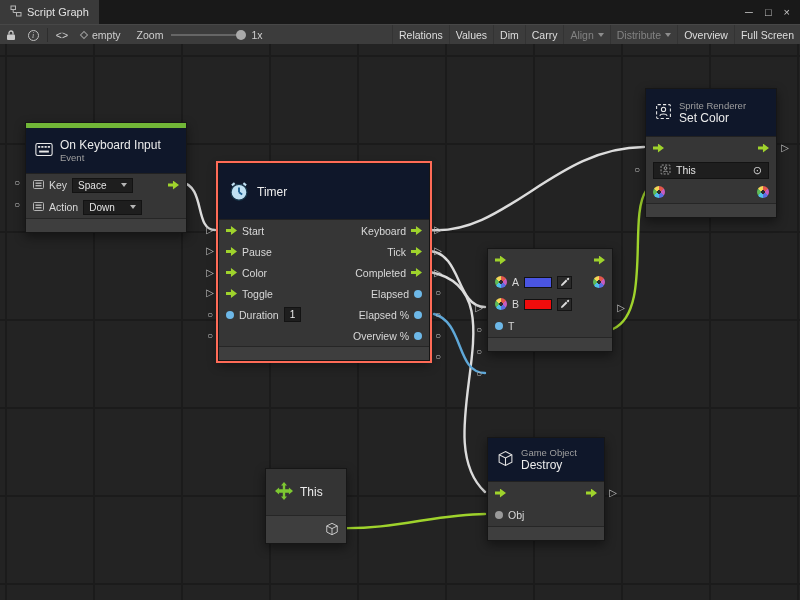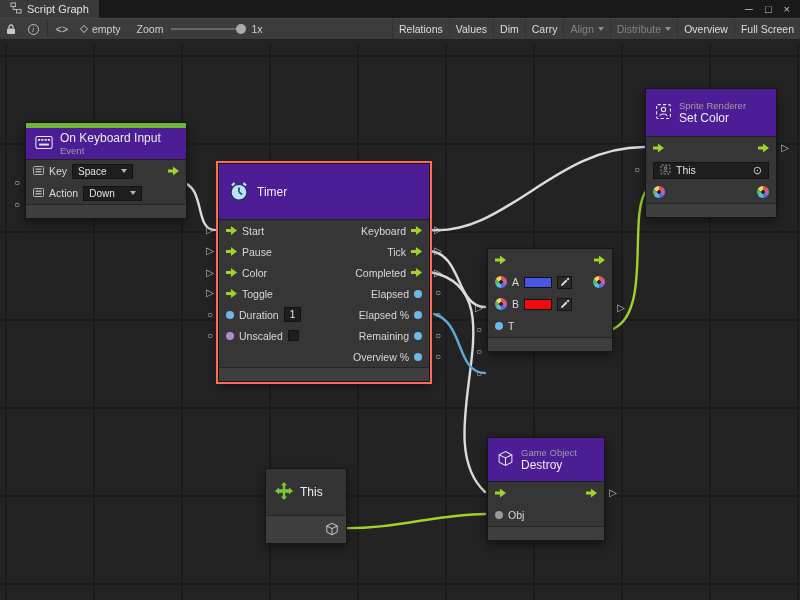--- a/index.html
+++ b/index.html
@@ -2,21 +2,21 @@
 <html style="--flow-green: #9fd32c; --selection-red: #ff6b57; --value-blue: #6db8e8; --value-purple: #b48ccc; --value-gray: #9a9a9a; --event-accent: #71b637; --wire-white: #dcdcdc; --wire-blue: #5fa8d8; --wire-green: #9fd32c;"><head>
 <meta charset="utf-8">
 <style>
   * { box-sizing: border-box; margin: 0; padding: 0; }
   html,body { width:800px; height:600px; overflow:hidden; }
   body {
     font-family:"Liberation Sans", sans-serif;
     background:#242424; color:#ddd; position:relative; font-size:11px;
   }
   
-  .tabbar { height:18px; background:#191919; display:flex; align-items:stretch; }
+  .tabbar { height:24px; background:#191919; display:flex; align-items:stretch; }
   .tab { display:flex; align-items:center; gap:5px; background:#3a3a3a; padding:0 10px; color:#e2e2e2; font-size:11px; }
   .win-controls { margin-left:auto; display:flex; align-items:center; gap:12px; padding-right:10px; color:#c9c9c9; font-size:11px; }
   .win-controls span { cursor:default; }
   
   .toolbar { height:22px; background:#3c3c3c; border-top:1px solid #474747; border-bottom:1px solid #222; display:flex; align-items:center; color:#cfcfcf; font-size:10.5px; }
   .tb-icon { width:22px; height:100%; display:flex; align-items:center; justify-content:center; }
   .tb-sep { width:1px; height:70%; background:#2d2d2d; margin:0 3px; }
   .info-circle { width:11px; height:11px; border:1px solid #c0c0c0; border-radius:50%; font-size:8px; display:flex; align-items:center; justify-content:center; color:#c0c0c0; font-family:"Liberation Serif", serif; font-style:italic; }
   .diamond { width:6px; height:6px; border:1px solid #9a9a9a; transform:rotate(45deg); margin:0 5px 0 8px; }
   .zoom-wrap { display:flex; align-items:center; gap:8px; margin-left:16px; }
@@ -32,21 +32,21 @@
     background-image:
       linear-gradient(to right, #1b1b1b 0 2px, transparent 2px),
       linear-gradient(to bottom, #1b1b1b 0 2px, transparent 2px);
     background-size:88px 88px; background-position:5px 11px; }
   .wires { position:absolute; inset:0; pointer-events:none; }
   .wire { fill:none; stroke-width:2.4; stroke-linecap:round; }
   
   .node { position:absolute; background:#343434; border:1px solid #161616; box-shadow:0 4px 10px rgba(0,0,0,.45); }
   .node.selected { box-shadow:0 0 0 2px var(--selection-red), 0 4px 10px rgba(0,0,0,.45); }
   .accent { height:5px; background:var(--event-accent); }
-  .node-header { display:flex; align-items:center; gap:7px; padding:0 9px; background:#4c1d95; border-bottom:1px solid #212121; }
+  .node-header { display:flex; align-items:center; gap:7px; padding:0 9px; background:#0f172a; border-bottom:1px solid #212121; }
   .tstack .small { display:block; font-size:9.5px; color:#9f9f9f; line-height:11px; }
   .tstack .main  { display:block; font-size:12px; color:#ececec; line-height:14px; }
   .rows { background:#363636; }
   .row { display:flex; align-items:center; padding:0 7px; gap:5px; color:#d8d8d8; font-size:10.5px; }
   .row .rgt { margin-left:auto; display:flex; align-items:center; gap:5px; }
   .node-footer { background:#3e3e3e; border-top:1px solid #262626; height:14px; }
   
   .arrow { width:11px; height:9px; flex:0 0 11px; background:var(--flow-green);
     clip-path:polygon(0 32%,45% 32%,45% 0,100% 50%,45% 100%,45% 68%,0 68%); }
   .dot { width:8px; height:8px; flex:0 0 8px; border-radius:50%; }
@@ -148,21 +148,21 @@
     <path class="wire" d="M430,228 C525,246 425,392 485,448" style="stroke: rgb(220, 220, 220);"></path>
     <path class="wire" d="M434,270 C464,278 456,329 485,329" style="stroke: rgb(95, 168, 216);"></path>
     <path class="wire" d="M613,285 C652,268 628,172 646,147" style="stroke: rgb(159, 211, 44);"></path>
     <path class="wire" d="M339,484 C392,486 438,470 485,470" style="stroke: rgb(159, 211, 44);"></path>
   </svg>
 
   <div class="node" style="left:25px;top:78px;width:162px;">
     <span class="pin pin-l" style="top:55px">○</span>
     <span class="pin pin-l" style="top:77px">○</span>
     <div class="accent"></div>
-    <div class="node-header" style="height:32px">
+    <div class="node-header" style="height:46px">
       <span>
         <svg width="18" height="13" viewBox="0 0 16 12">
             <rect x=".5" y=".5" width="15" height="11" rx="1.5" fill="none" stroke="#e8e8e8"></rect>
             <g fill="#e8e8e8">
               <rect x="2.5" y="2.8" width="2" height="1.6"></rect>
               <rect x="5.5" y="2.8" width="2" height="1.6"></rect>
               <rect x="8.5" y="2.8" width="2" height="1.6"></rect>
               <rect x="11.5" y="2.8" width="2" height="1.6"></rect>
               <rect x="3.5" y="7" width="9" height="1.8"></rect>
             </g>
@@ -268,29 +268,20 @@
       <div class="row" style="height:21px">
         <span class="dot blue"></span>
           <span>Duration</span>
         <span class="num-field">1</span>
         <span class="rgt">
             <span>Elapsed %</span>
             <span class="dot blue"></span>
           </span>
       </div>
       <div class="row" style="height:21px">
-        <span class="dot purple"></span>
-          <span>Unscaled</span>
-        <span class="checkbox"></span>
-        <span class="rgt">
-            <span>Remaining</span>
-            <span class="dot blue"></span>
-          </span>
-      </div>
-      <div class="row" style="height:21px">
         <span class="rgt">
             <span>Overview %</span>
             <span class="dot blue"></span>
           </span>
       </div>
     </div>
     <div class="node-footer"></div>
   </div>
 
   <div class="node" style="left:645px;top:44px;width:132px;">

